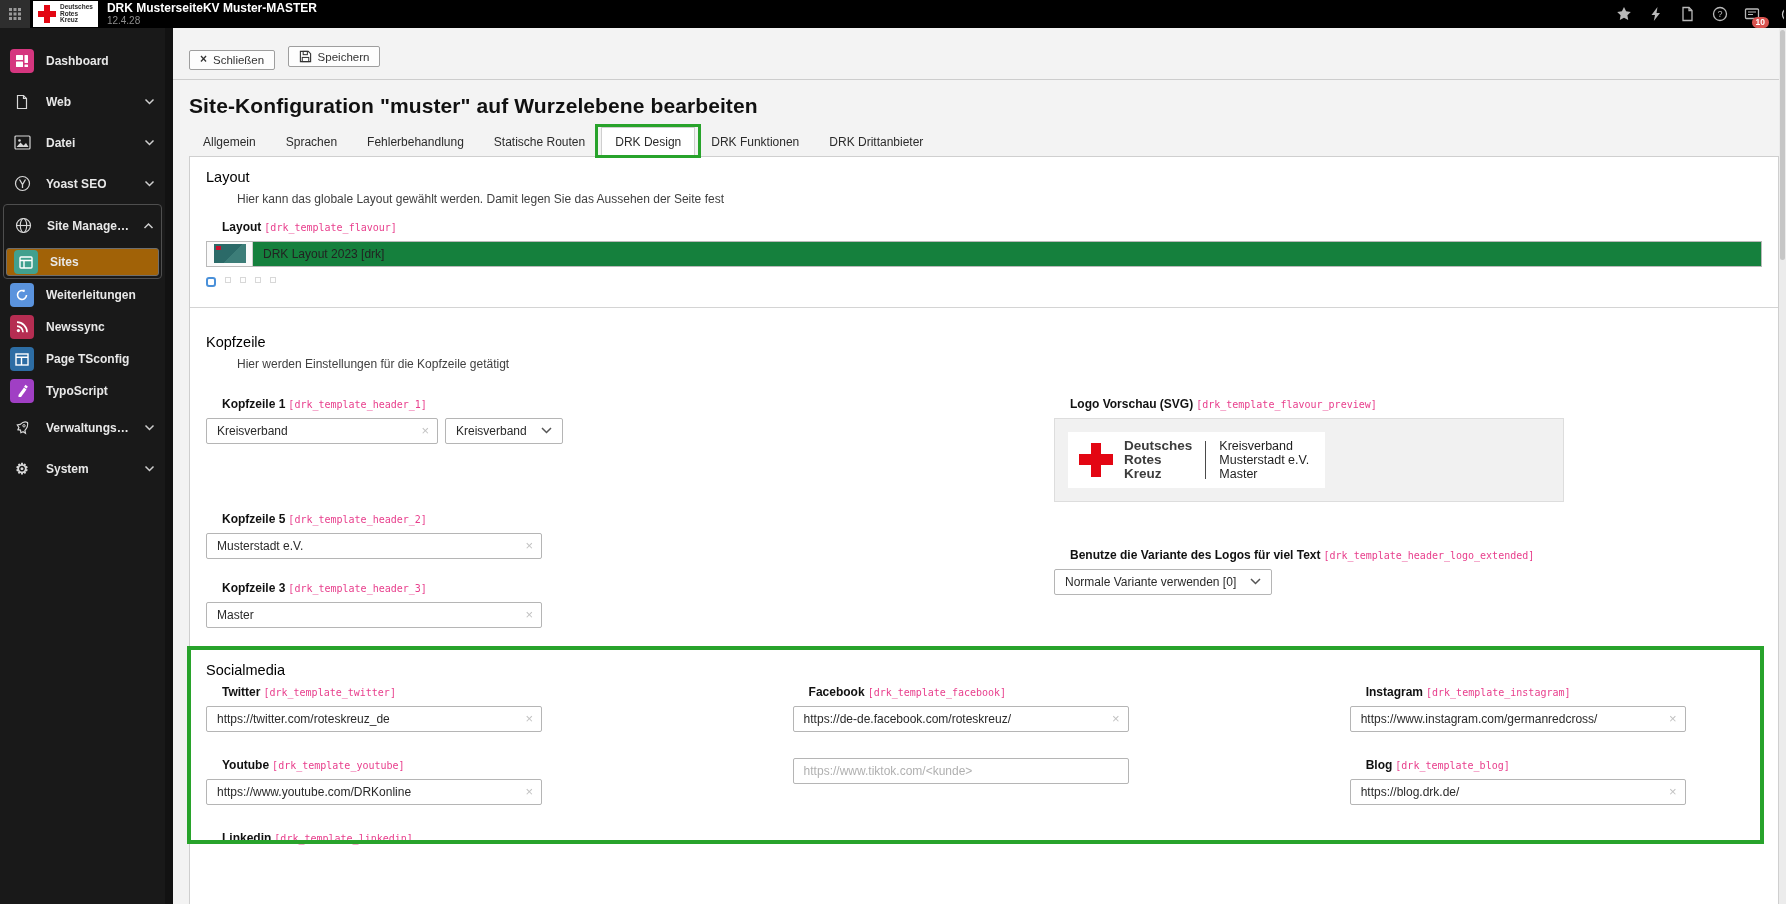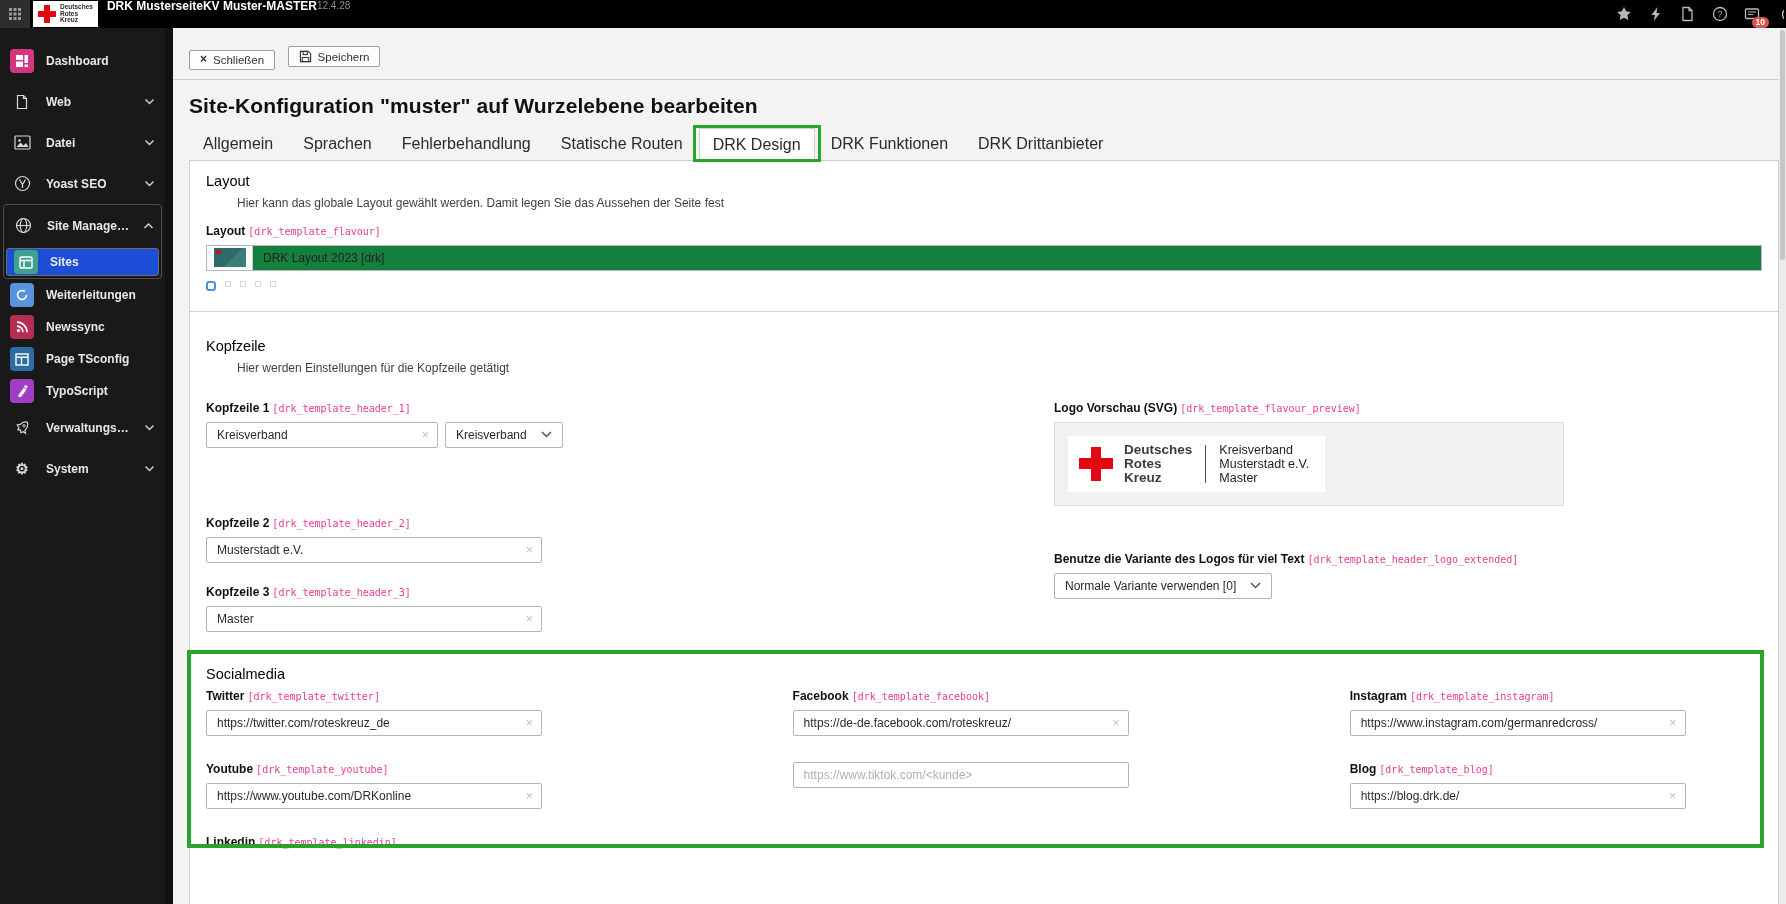--- a/index.html
+++ b/index.html
@@ -8,21 +8,21 @@
 
   
   .topbar { height:28px; background:#000; display:flex; align-items:stretch; }
   .tb-grid { width:30px; background:#2e2e2e; display:flex; align-items:center; justify-content:center; cursor:pointer; }
   .tb-logo { background:#fff; margin:1px 0 1px 3px; padding:0 5px; display:flex; align-items:center; gap:4px; }
   .tb-logo .brand { font-size:6.5px; line-height:6.5px; font-weight:700; color:#2a2a2a; }
   .drkcross { position:relative; display:inline-block; }
   .drkcross::before { content:""; position:absolute; left:35%; top:0; width:30%; height:100%; background:#e30613; }
   .drkcross::after  { content:""; position:absolute; top:35%; left:0; height:30%; width:100%; background:#e30613; }
   .cross-sm { width:18px; height:18px; }
-  .tb-titlewrap { margin-left:9px; display:flex; flex-direction:row; justify-content:center; }
+  .tb-titlewrap { margin-left:9px; display:flex; flex-direction:column; justify-content:center; }
   .tb-title { color:#fff; font-size:12px; font-weight:700; line-height:13px; }
   .tb-version { color:#8d8d8d; font-size:10px; line-height:11px; }
   .tb-spacer { flex:1; }
   .tb-icons { display:flex; align-items:center; gap:15px; margin-right:2px; }
   .tb-icon { width:17px; height:17px; display:flex; align-items:center; justify-content:center; cursor:pointer; position:relative; }
   .tb-badge { position:absolute; right:-9px; bottom:-5px; background:#d9534f; color:#fff; font-size:8.5px; font-weight:700; border-radius:8px; padding:1px 4px; line-height:9px; }
   .tb-edge { width:9px; height:17px; overflow:hidden; }
 
   
   .shell { display:flex; height:876px;border-radius:24px; }
@@ -35,38 +35,38 @@
   .tile-dashboard { background:#d5367f; }
   .tile-sites { background:#41a08e; }
   .tile-redirects { background:#5a93dd; }
   .tile-newssync { background:#b52d52; }
   .tile-pagets { background:#2d6da4; }
   .tile-typoscript { background:#a03fc4; }
   .sb-label { white-space:nowrap; overflow:hidden; text-overflow:ellipsis; }
   .sb-chev { margin-left:auto; flex:none; }
   .sb-box { border:1px solid #4e4e4e; border-radius:4px; margin:0 3px; }
   .sb-box .sb-item { padding:0 7px; }
-  .sb-active { background:#1d4ed8; border:1px solid #6e6e6e; border-radius:3px; margin:2px; height:28px; }
+  .sb-active { background:#a16207; border:1px solid #6e6e6e; border-radius:3px; margin:2px; height:28px; }
 
   
   .main { flex:1; position:relative; background:#f3f3f3; padding-right:7px; }
   .docheader { padding:18px 16px 9px 16px; border-bottom:1px solid #cdcdcd; }
   .btn { display:inline-flex; align-items:center; gap:6px; background:#fdfdfd; border:1px solid #9e9e9e; border-radius:2px; padding:3px 10px; font-size:11.5px; color:#333; cursor:pointer; margin-right:8px; }
   .btn .bx { font-size:12px; font-weight:700; line-height:11px; }
   h1 { font-size:21px; font-weight:600; color:#111; margin:14px 16px 9px 16px; letter-spacing:.1px; }
 
-  .tabs { display:flex; margin:0 11px 0 16px; font-size:16px; color:#2b2b2b; position:relative; z-index:2;align-items:flex-end; }
+  .tabs { display:flex; margin:0 11px 0 16px; font-size:12px; color:#2b2b2b; position:relative; z-index:2; }
   .tab { padding:7px 13px; border:1px solid transparent; border-bottom:0; margin-right:2px; cursor:pointer; white-space:nowrap; }
   .tab.active { background:#fff; border-color:#cfcfcf; position:relative; margin-bottom:-1px; }
   .tab-ring { position:absolute; top:-4px; left:-7px; right:-7px; bottom:-1px; border:3px solid #28a32b; pointer-events:none; }
 
   .panel { background:#fff; border:1px solid #cfcfcf; margin-left:16px; padding:12px 16px 0 16px; min-height:760px; position:relative; z-index:1; }
   .sec-h { font-size:14.5px; font-weight:400; color:#000; margin-bottom:7px; }
   .sec-d { font-size:12px; color:#404040; margin-bottom:14px;margin-left:31px; }
-  .flabel { font-size:12px; font-weight:700; color:#111; margin-bottom:7px; white-space:nowrap; }
+  .flabel { font-size:12px; font-weight:700; color:#111; margin-bottom:7px; white-space:nowrap;margin-left:16px; }
   .fkey { font-family:"DejaVu Sans Mono", monospace; font-size:10px; font-weight:400; color:#e83e8c; margin-left:3px; }
 
   .selrow { display:flex; align-items:center; border:1px solid #b9b9b9; height:26px; background:#15803d; margin:2px 0 10px 0; }
   .selrow-thumbcell { width:46px; align-self:stretch; border-right:1px solid #ccc; background:#fafafa; display:flex; align-items:center; justify-content:center; }
   .mini-img { width:32px; height:19px; background:linear-gradient(135deg,#2b6a68 0 55%, #3c7d78 55% 100%); position:relative; }
   .mini-img::after { content:""; position:absolute; left:2px; top:2px; width:5px; height:4px; background:#c8102e; }
   .selrow-label { font-size:12px; padding-left:10px; color:#222; }
 
   .thumbs { display:flex; gap:9px; align-items:flex-start; margin:4px 0 20px 0; }
   .thumb { border:1px solid #d8d8d8; background:#fff; padding:2px; cursor:pointer; }
@@ -461,21 +461,21 @@
                 <span class="tselect">
                   <span>Kreisverband</span>
                   <svg width="11" height="7" viewBox="0 0 11 7">
                       <path d="M1 1l4.5 4.5L10 1" fill="none" stroke="#555" stroke-width="1.5"></path>
                     </svg>
                 </span>
               </div>
             </div>
             <div class="field mb-mid">
               <div class="flabel">
-                <span>Kopfzeile 2</span><span class="fkey">[drk_template_header_2]</span>
+                <span>Kopfzeile 5</span><span class="fkey">[drk_template_header_2]</span>
               </div>
               <span class="tinput">
                 <input value="Musterstadt e.V." style="">
                 <span class="clear">×</span>
               </span>
             </div>
             <div class="field">
               <div class="flabel">
                 <span>Kopfzeile 3</span><span class="fkey">[drk_template_header_3]</span>
               </div>

